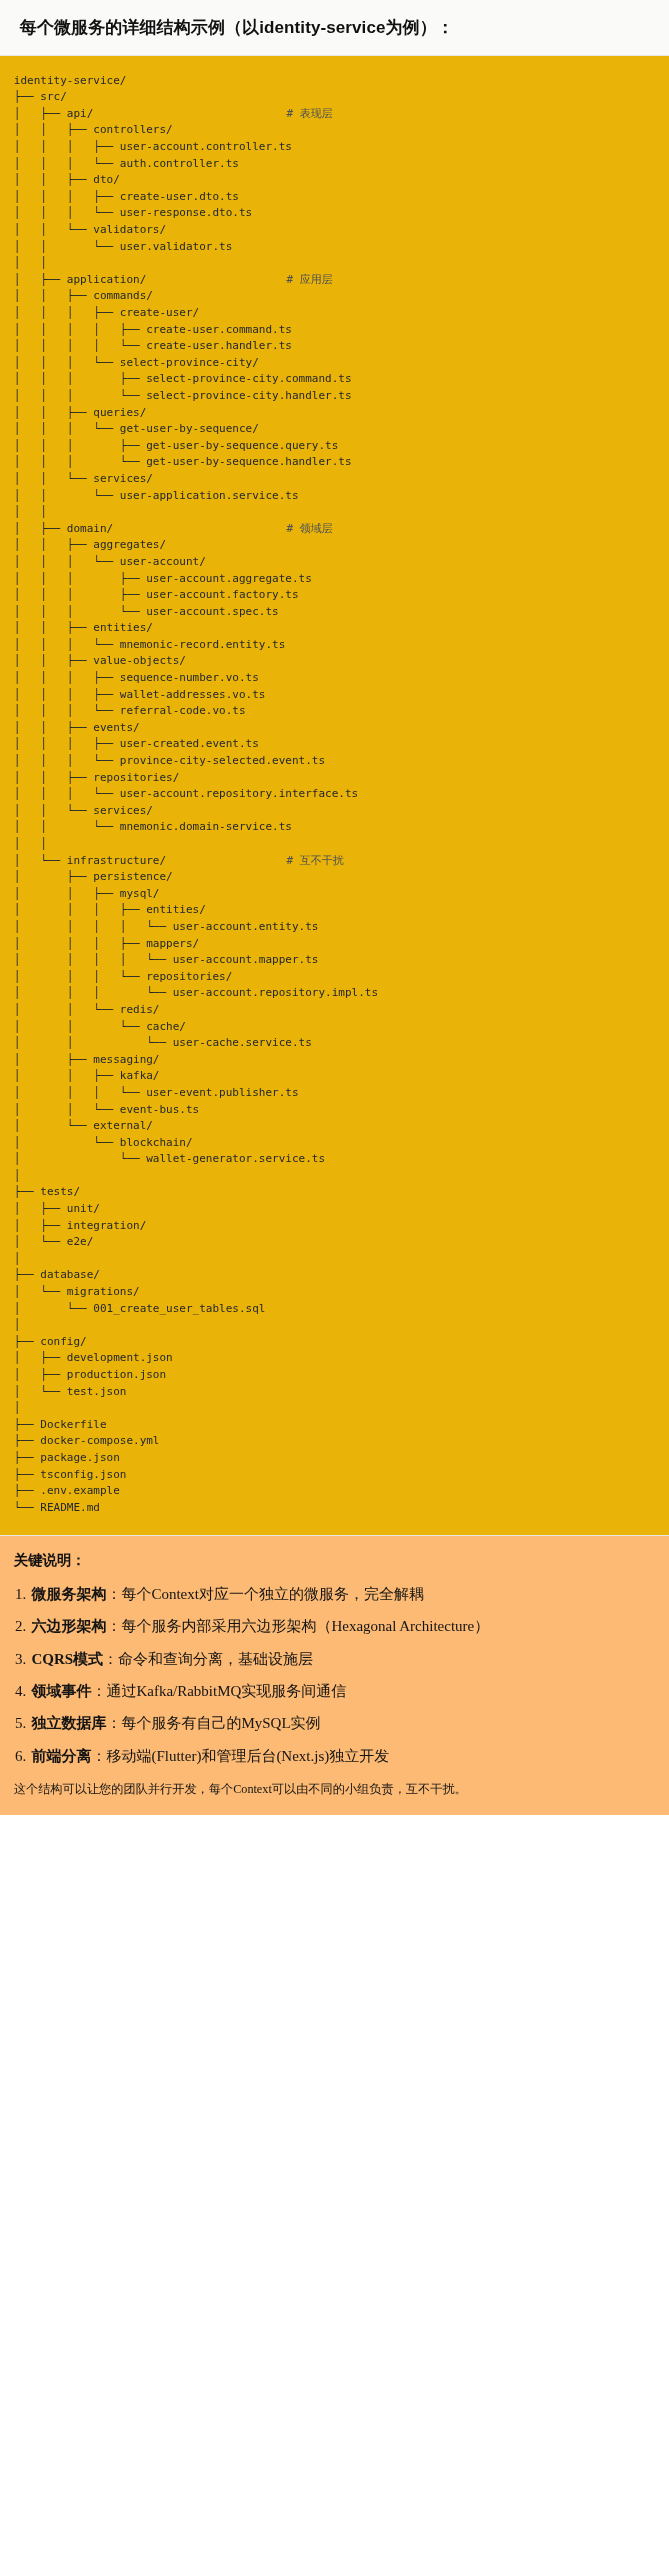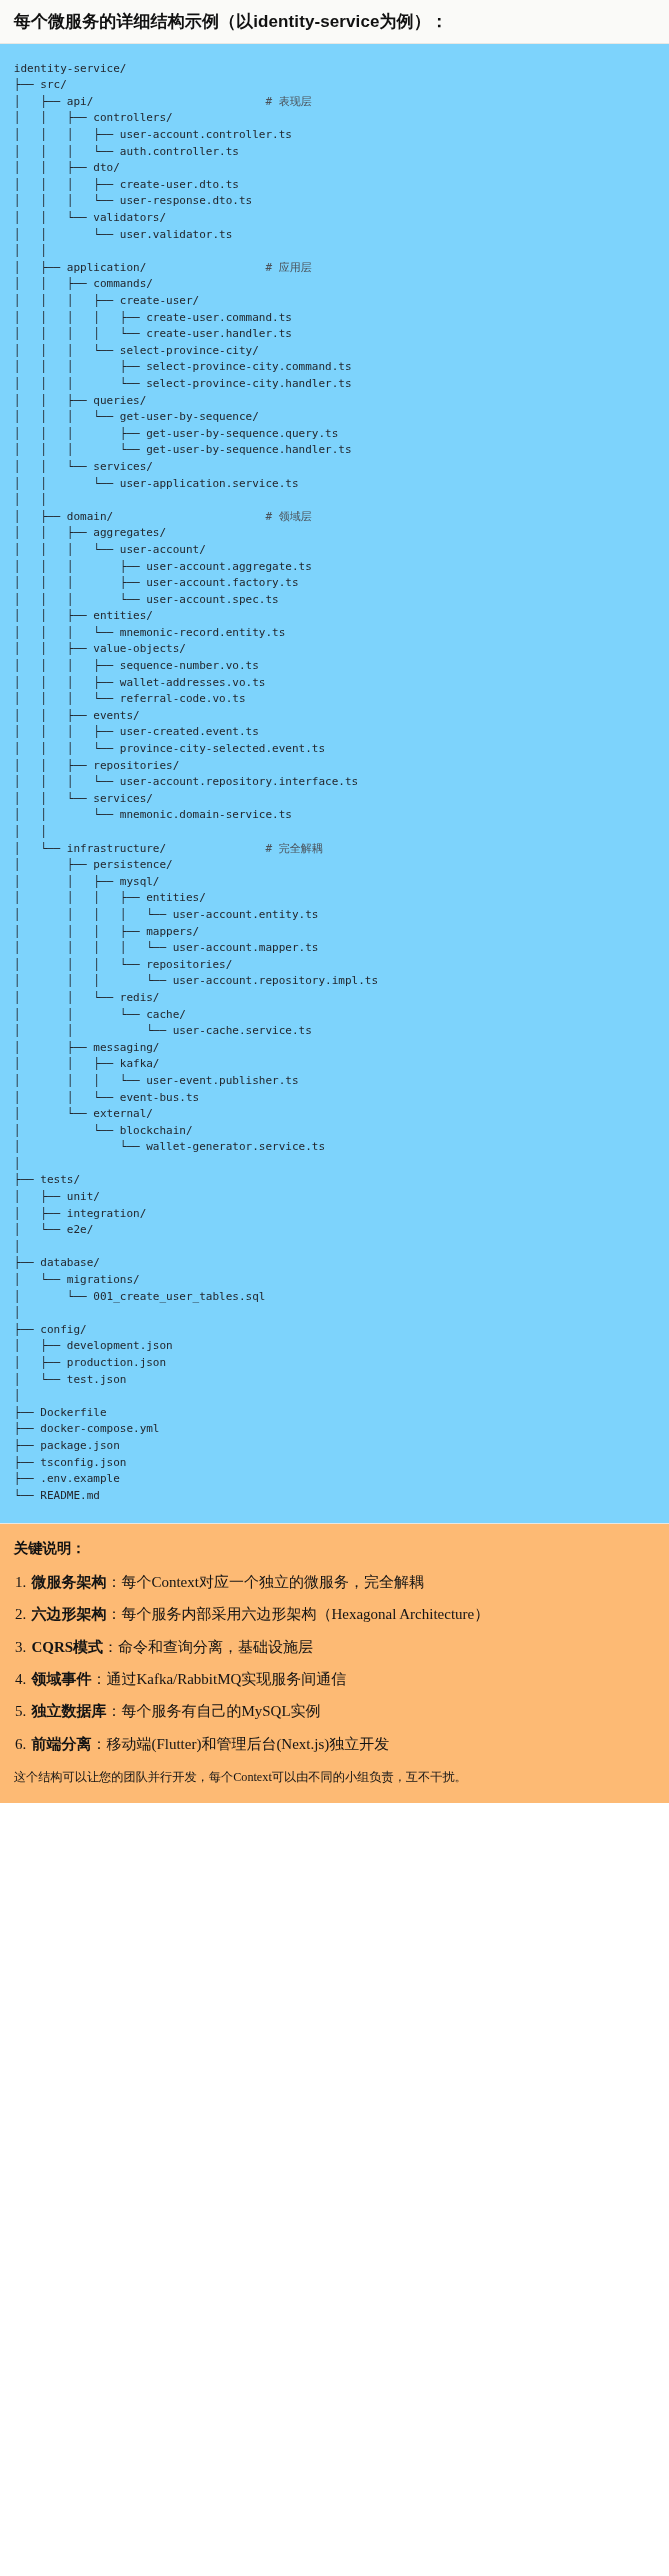--- a/index.html
+++ b/index.html
@@ -16,48 +16,49 @@
   }
 
   
   .heading-band {
     background: #fafaf8;
     border-bottom: 0.6px solid #e8e8e4;
     padding: 11.3px 13.8px 10px 13.8px;
     box-sizing: border-box;
   }
   .heading-band h1 {
-    margin: 0;
+    margin: 6px;
     font-family: "Liberation Sans", sans-serif;
     font-weight: bold;
     font-size: 17px;
     line-height: 1.3;
     letter-spacing: 0.1px;
     color: #111111;
   }
 
   
   .code-block {
-    background: #7dd3fc;
+    background: #eab308;
     padding: 16.3px 13.8px 19px 13.8px;
     box-sizing: border-box;
     border-bottom: 0.6px solid #e8e8e4;
   }
   pre.tree {
     margin: 0;
     font-family: "DejaVu Sans Mono", "Liberation Mono", monospace;
     font-size: 11px;
     line-height: 16.6px;
     color: #23272e;
     white-space: pre;
     letter-spacing: 0px;
     tab-size: 4;
   }
   pre.tree .cmt {
     color: #4a5057;
+    margin-left: 21px;
   }
 
   
   .notes {
     background: #fdba74;
     padding: 15px 13.8px 16.3px 13.8px;
     box-sizing: border-box;
   }
   .notes h2 {
     margin: 0 0 13.8px 0;
@@ -138,21 +139,21 @@
 │   │   │   ├── wallet-addresses.vo.ts
 │   │   │   └── referral-code.vo.ts
 │   │   ├── events/
 │   │   │   ├── user-created.event.ts
 │   │   │   └── province-city-selected.event.ts
 │   │   ├── repositories/
 │   │   │   └── user-account.repository.interface.ts
 │   │   └── services/
 │   │       └── mnemonic.domain-service.ts
 │   │
-│   └── infrastructure/               <span class="cmt"># 完全解耦</span>
+│   └── infrastructure/               <span class="cmt"># 互不干扰</span>
 │       ├── persistence/
 │       │   ├── mysql/
 │       │   │   ├── entities/
 │       │   │   │   └── user-account.entity.ts
 │       │   │   ├── mappers/
 │       │   │   │   └── user-account.mapper.ts
 │       │   │   └── repositories/
 │       │   │       └── user-account.repository.impl.ts
 │       │   └── redis/
 │       │       └── cache/

